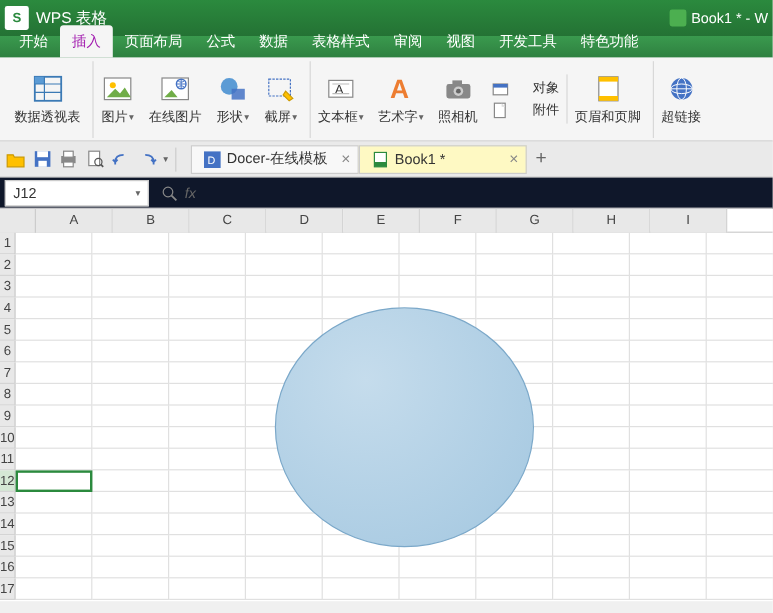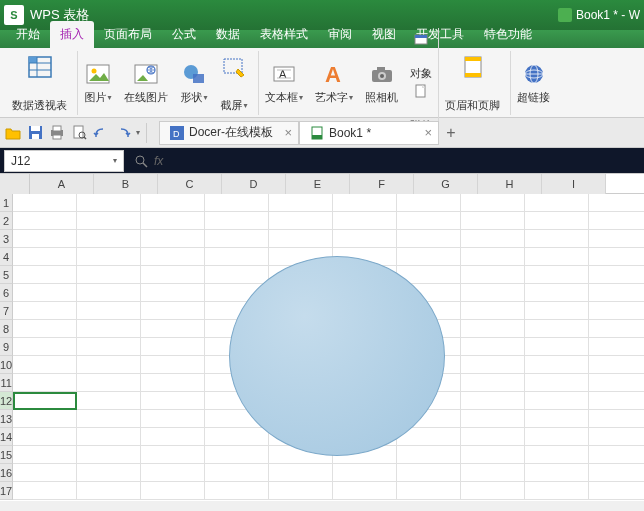--- a/index.html
+++ b/index.html
@@ -7,33 +7,33 @@
 .title-bar{height:30px;background:linear-gradient(#2b8a3e,#247234);display:flex;align-items:center;padding:0 4px;color:#fff;}
 .app-logo{width:20px;height:20px;background:#fff;display:flex;align-items:center;justify-content:center;color:#2b8a3e;font-weight:bold;font-size:11px;margin-right:6px;border-radius:2px;}
 .title-text{font-size:13px;flex:1;}
 .doc-indicator{display:flex;align-items:center;gap:4px;font-size:12px;}
 .doc-icon{width:14px;height:14px;background:#4caf50;border-radius:2px;}
 .menu-bar{height:18px;background:linear-gradient(#3a9a4e,#2e8040);display:flex;align-items:flex-end;padding:0 6px;color:#fff;}
 .menu-item{padding:5px 10px;font-size:12px;cursor:pointer;}
 .menu-item.active{background:#f5f5f5;color:#a21caf;border-radius:3px 3px 0 0;}
 .ribbon{height:70px;background:#f5f5f5;display:flex;align-items:center;padding:4px 6px;border-bottom:1px solid #ccc;}
 .ribbon-group{display:flex;flex-direction:column;align-items:center;padding:2px 6px;gap:2px;}
-.ribbon-group.sep{border-right:1px solid #d8d8d8;height:64px;justify-content:space-between;padding-right:10px;}
+.ribbon-group.sep{border-right:1px solid #d8d8d8;height:64px;justify-content:center;padding-right:10px;}
 .ribbon-icon{width:28px;height:28px;display:flex;align-items:center;justify-content:center;}
 .ribbon-label{font-size:11px;color:#333;display:flex;align-items:center;gap:1px;}
 .dd{font-size:8px;color:#666;}
 .small-items{display:flex;flex-direction:column;gap:3px;padding:4px 6px;font-size:11px;}
-.small-item{display:flex;align-items:center;gap:20px;flex-direction:column;}
+.small-item{display:flex;align-items:center;gap:20px;}
 .small-icon{width:14px;height:14px;}
 .qat{height:30px;background:#eaeaea;border-bottom:1px solid #ccc;display:flex;align-items:center;padding:0 4px;gap:4px;}
 .qat-icon{width:18px;height:18px;display:flex;align-items:center;justify-content:center;cursor:pointer;}
 .qat-sep{width:1px;height:20px;background:#ccc;margin:0 2px;}
 .tab-strip{display:flex;align-items:center;gap:0;margin-left:6px;flex:1;}
 .doc-tab{height:24px;padding:0 10px;display:flex;align-items:center;gap:5px;border:1px solid #ccc;background:#f8f8f8;font-size:12px;position:relative;min-width:140px;}
-.doc-tab.active{background:#ffffff;}
+.doc-tab.active{background:#fef9c3;}
 .tab-close{color:#888;cursor:pointer;position:absolute;right:6px;font-size:13px;}
 .tab-add{width:24px;height:24px;display:flex;align-items:center;justify-content:center;color:#666;cursor:pointer;font-size:16px;}
 .namebox-bar{height:26px;background:#0f172a;border-bottom:1px solid #ccc;display:flex;align-items:center;}
 .namebox{width:120px;height:22px;border:1px solid #ccc;background:#fff;margin:0 4px;display:flex;align-items:center;padding:0 6px;font-size:12px;justify-content:space-between;}
 .fx-area{display:flex;align-items:center;gap:6px;padding:0 6px;}
 .fx-icon{display:flex;align-items:center;gap:3px;color:#666;}
 .grid-area{position:relative;background:#fff;height:327px;}
 .col-headers{display:flex;height:20px;border-bottom:1px solid #ccc;}
 .corner{width:30px;height:20px;background:#e8e8e8;border-right:1px solid #ccc;}
 .col-h{width:64px;height:20px;background:#e8e8e8;border-right:1px solid #d4d4d4;display:flex;align-items:center;justify-content:center;font-size:11px;color:#444;}

